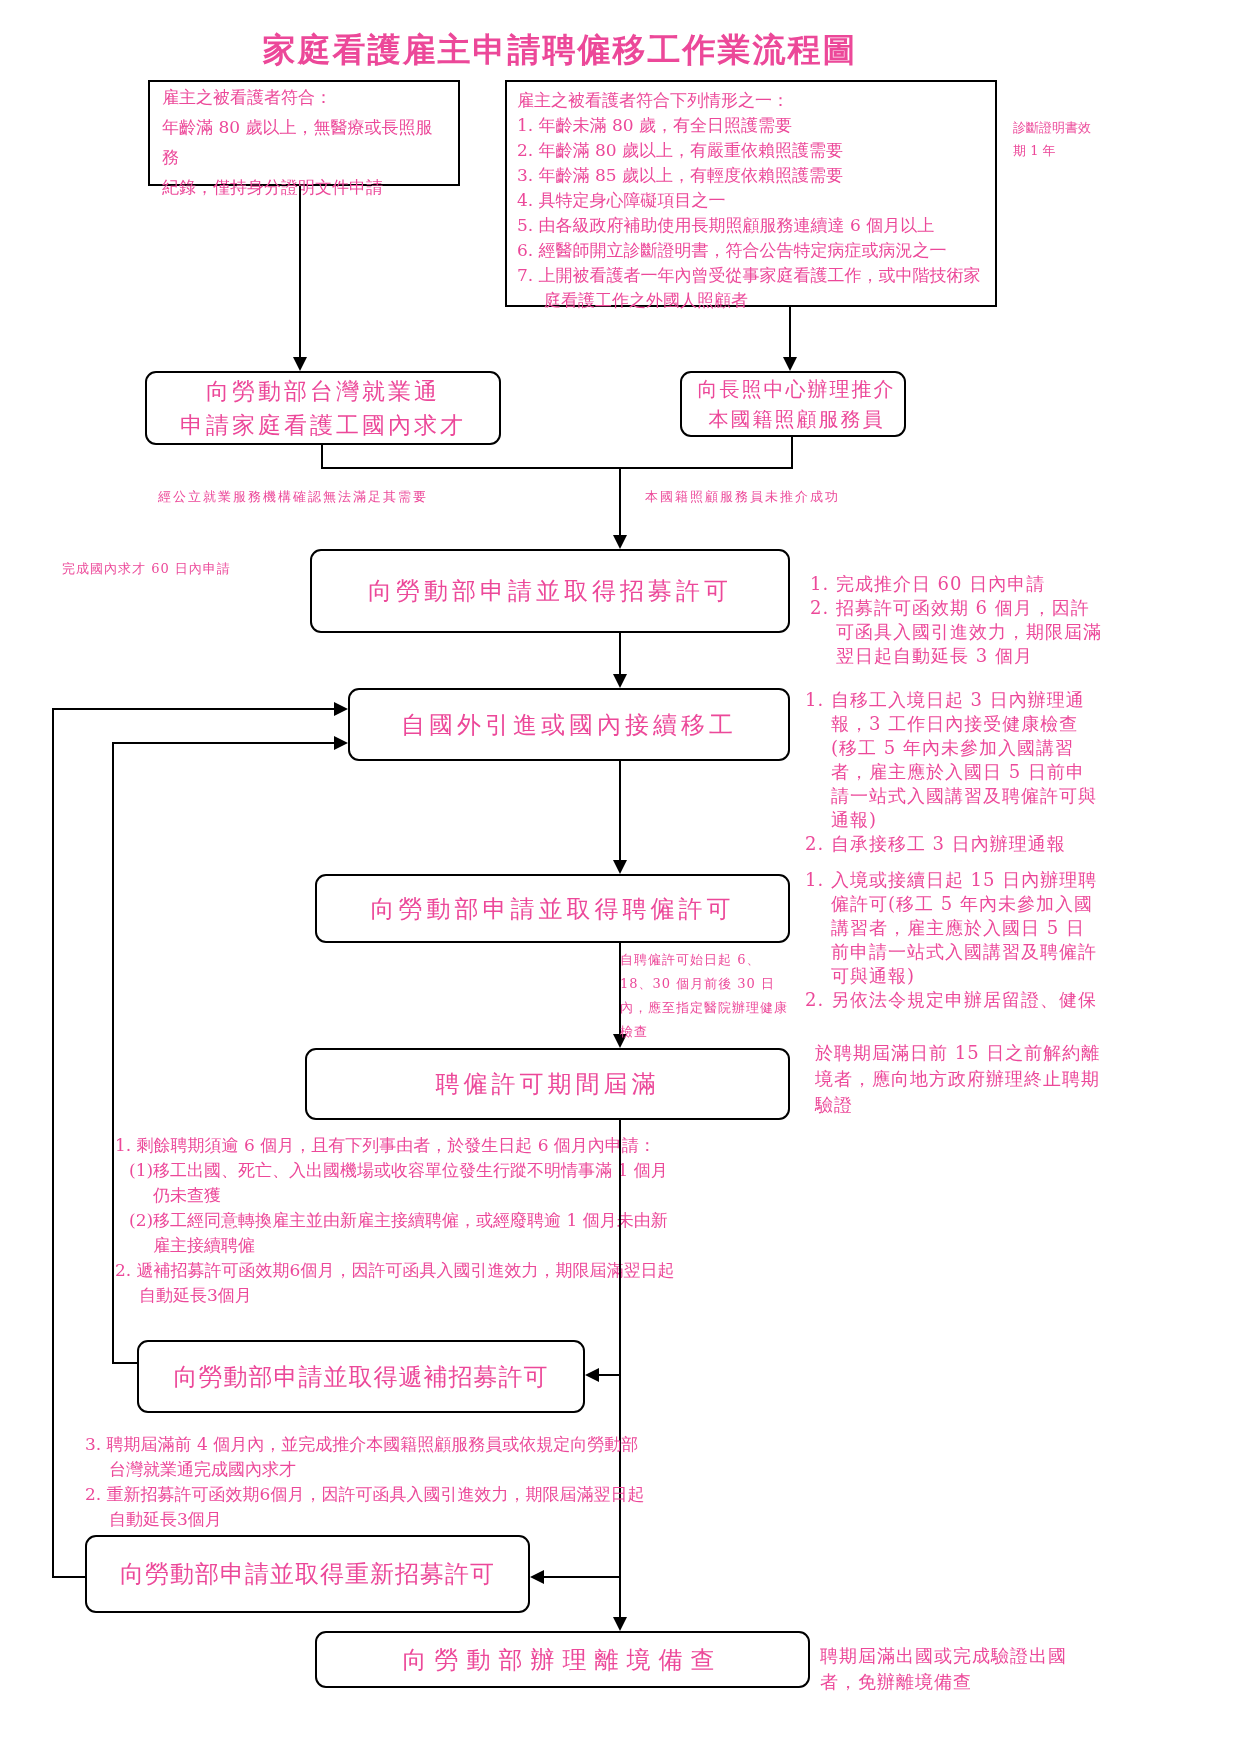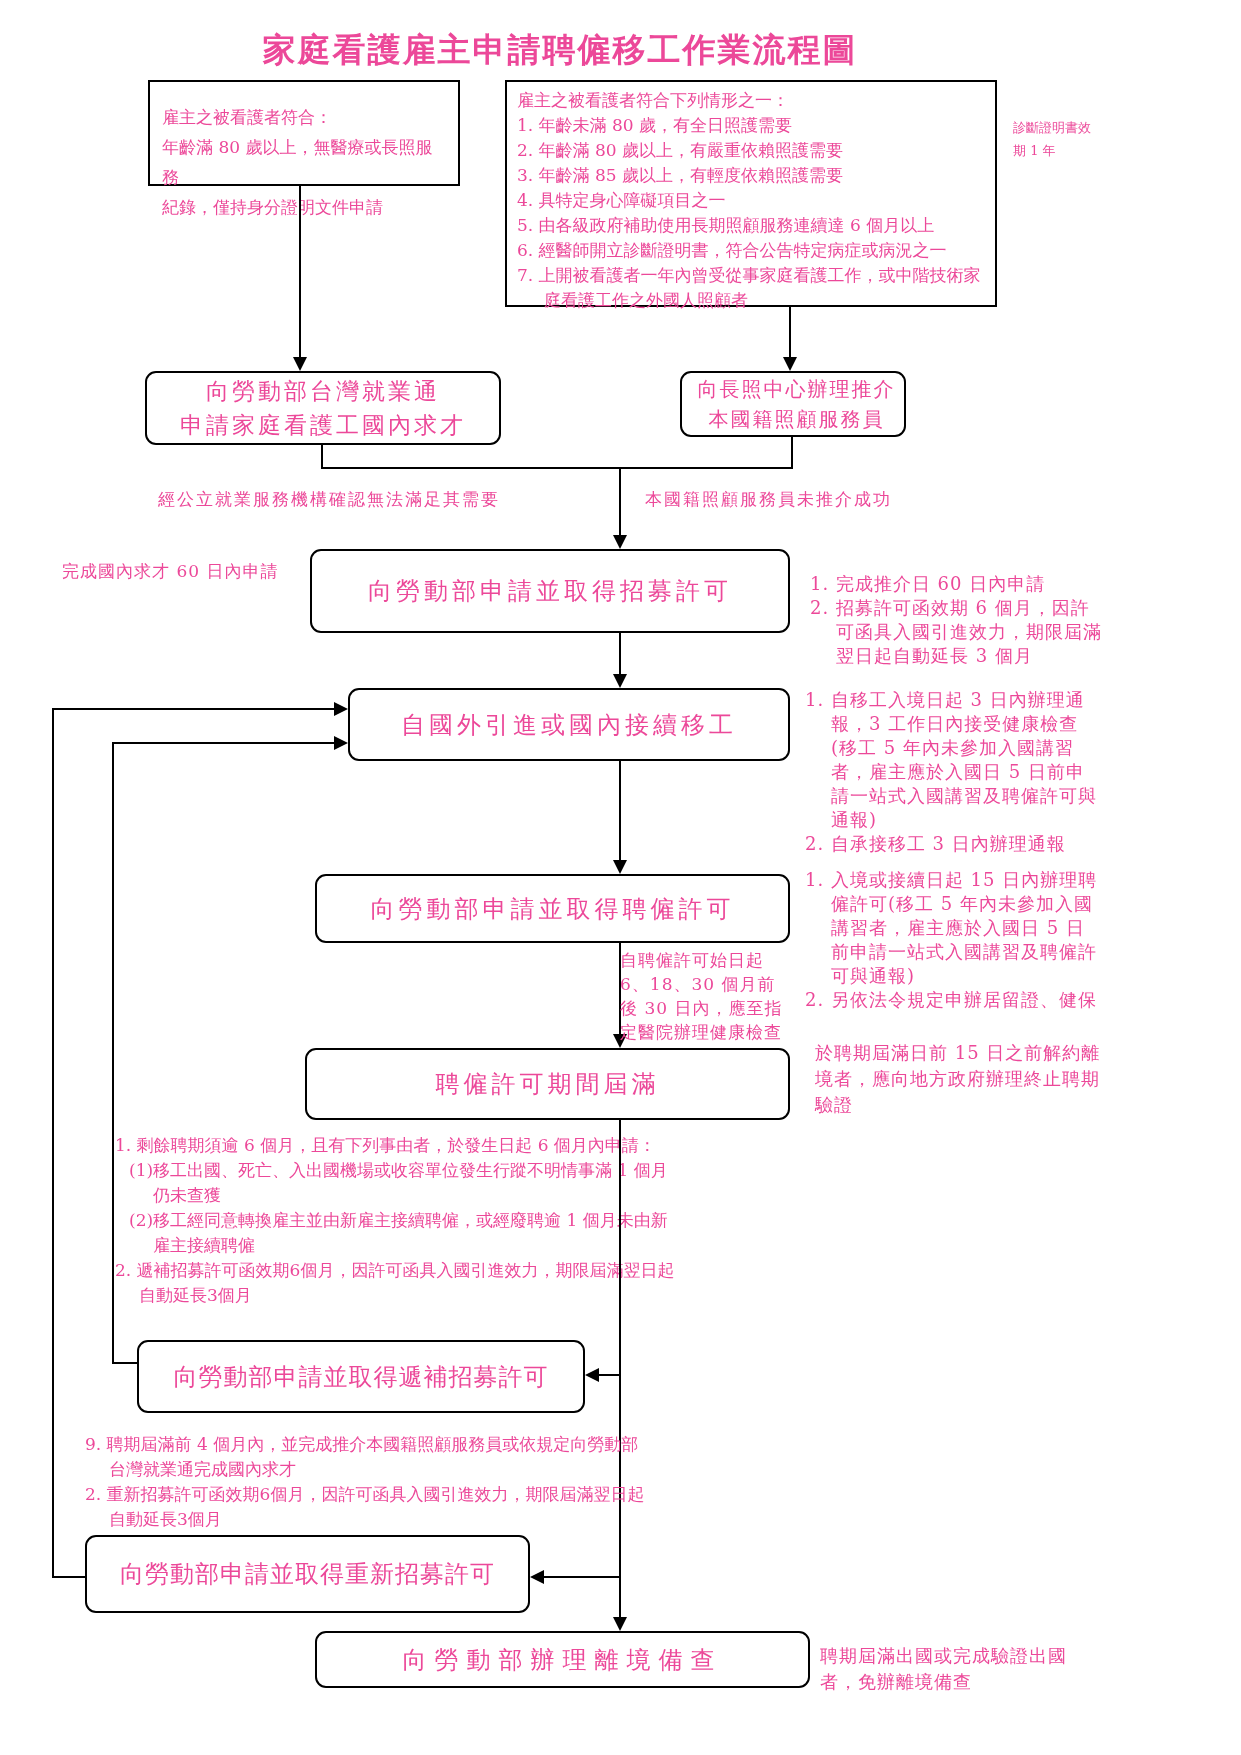--- a/index.html
+++ b/index.html
@@ -8,25 +8,25 @@
   .title{position:absolute;left:0;top:28px;width:1120px;text-align:center;
          font-size:33px;font-weight:bold;letter-spacing:2px;}
   .box{position:absolute;border:2px solid #000;background:#fff;box-sizing:border-box;}
   .fx{display:flex;align-items:center;justify-content:center;text-align:center;border-radius:11px;}
   .vline{position:absolute;width:2px;background:#000;}
   .hline{position:absolute;height:2px;background:#000;}
   .arr{position:absolute;width:0;height:0;}
   .arr.down{border-left:7px solid transparent;border-right:7px solid transparent;border-top:14px solid #000;}
   .arr.left{border-top:7px solid transparent;border-bottom:7px solid transparent;border-right:14px solid #000;}
   .arr.right{border-top:7px solid transparent;border-bottom:7px solid transparent;border-left:14px solid #000;}
-  .condbox{font-size:17px;line-height:30px;padding:20px 12px;}
+  .condbox{font-size:17px;line-height:30px;padding:0 12px;}
   .listbox{font-size:17px;line-height:25px;padding:6px 10px;}
   .listbox .itm{padding-left:27px;text-indent:-27px;}
   .sidenote{position:absolute;font-size:13px;line-height:23px;}
-  .lbl{position:absolute;font-size:17px;letter-spacing:2px;}
+  .lbl{position:absolute;font-size:13px;letter-spacing:2px;}
   .note{position:absolute;font-size:18px;line-height:24px;letter-spacing:1px;}
   .note .itm{padding-left:26px;text-indent:-26px;}
   .bignote{position:absolute;font-size:17px;line-height:25px;}
   .bignote .itm{padding-left:24px;text-indent:-24px;}
   .bignote .sub{margin-left:14px;}
   .bx1{font-size:23px;line-height:34px;letter-spacing:3px;}
   .bx2{font-size:20px;line-height:30px;letter-spacing:2px;}
   .bx3{font-size:24px;letter-spacing:4px;}
   .bx4{font-size:24px;letter-spacing:1px;}
   .bx5{font-size:24px;letter-spacing:8px;}
@@ -137,21 +137,21 @@
   <div class="arr left" style="left:585px;top:1368px;"></div>
 
   <div class="box fx bx4" style="left:137px;top:1340px;width:448px;height:73px;">向勞動部申請並取得遞補招募許可</div>
 
   <div class="hline" style="left:112px;top:1362px;width:25px;"></div>
   <div class="vline" style="left:112px;top:742px;height:622px;"></div>
   <div class="hline" style="left:112px;top:742px;width:222px;"></div>
   <div class="arr right" style="left:334px;top:736px;"></div>
 
   <div class="bignote" style="left:85px;top:1432px;width:562px;">
-    <div class="itm">9. 聘期屆滿前 4 個月內，並完成推介本國籍照顧服務員或依規定向勞動部台灣就業通完成國內求才</div>
+    <div class="itm">3. 聘期屆滿前 4 個月內，並完成推介本國籍照顧服務員或依規定向勞動部台灣就業通完成國內求才</div>
     <div class="itm">2. 重新招募許可函效期6個月，因許可函具入國引進效力，期限屆滿翌日起自動延長3個月</div>
   </div>
 
   <div class="hline" style="left:544px;top:1576px;width:76px;"></div>
   <div class="arr left" style="left:530px;top:1570px;"></div>
 
   <div class="box fx bx4" style="left:85px;top:1535px;width:445px;height:78px;">向勞動部申請並取得重新招募許可</div>
 
   <div class="hline" style="left:52px;top:1576px;width:33px;"></div>
   <div class="vline" style="left:52px;top:708px;height:870px;"></div>

